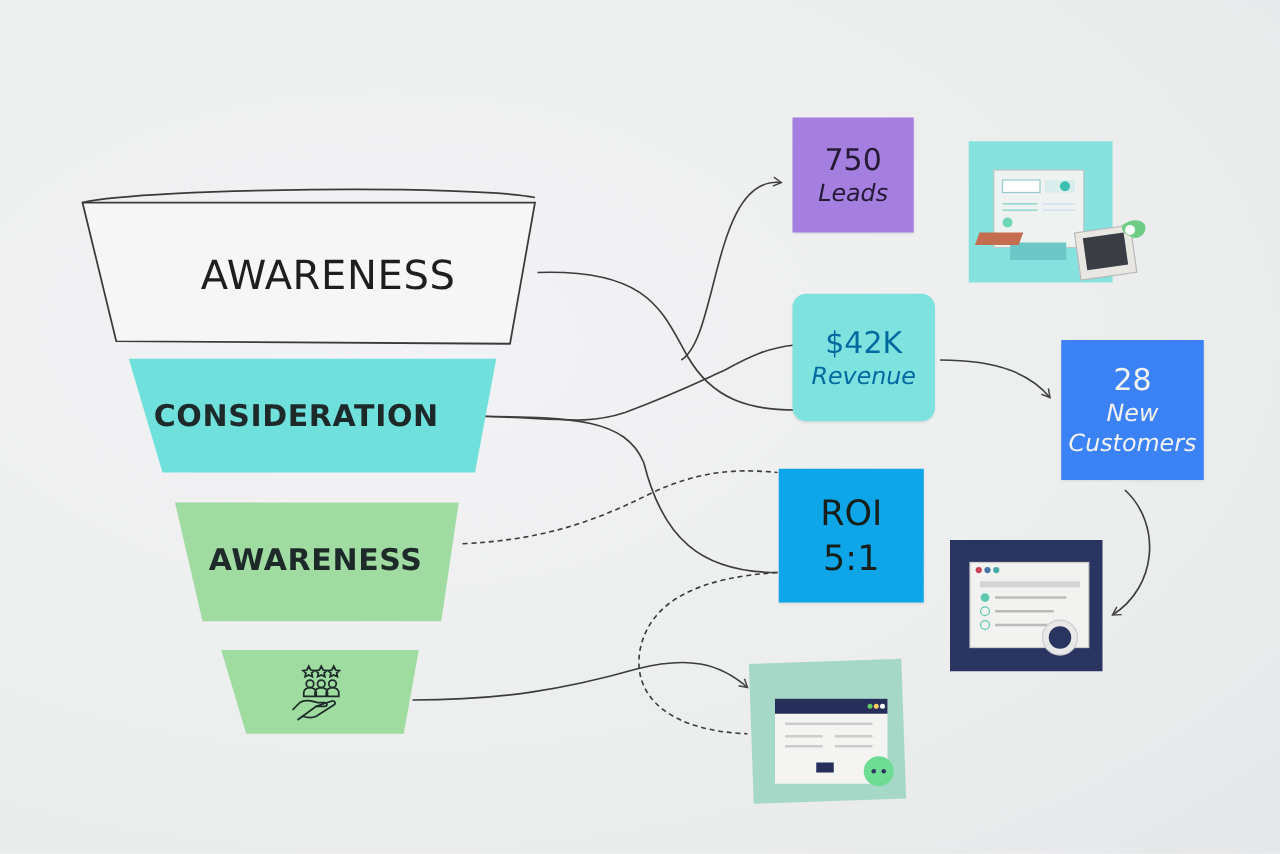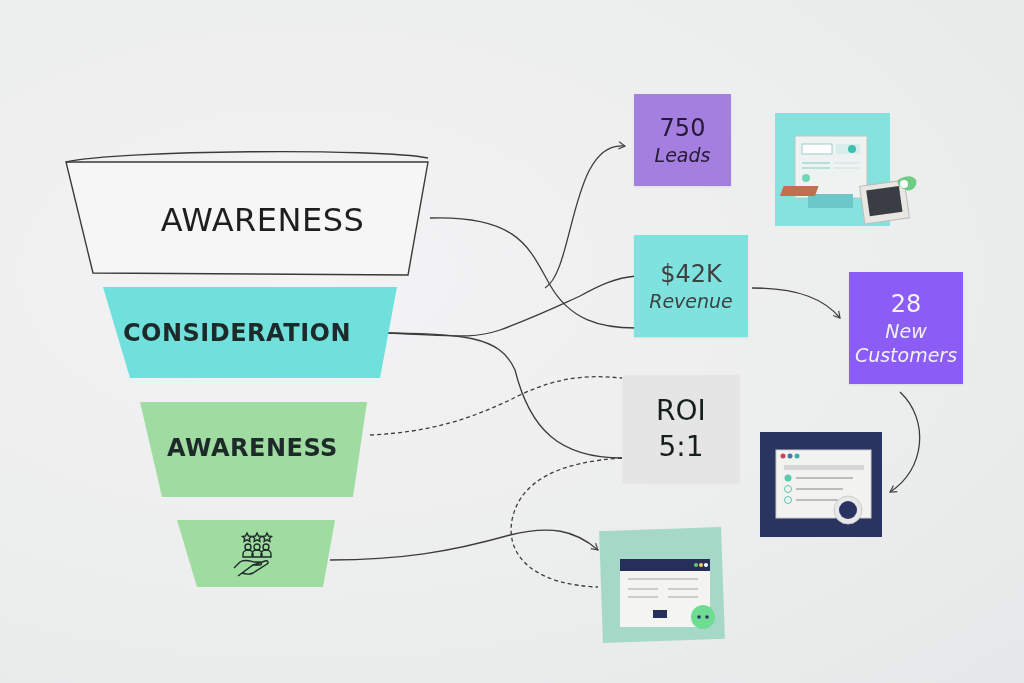--- a/index.html
+++ b/index.html
@@ -90,32 +90,32 @@
       <path d="M15,29 v-3 a5,4 0 0 1 10,0 v3 z M24,29 v-3 a5,4 0 0 1 10,0 v3 z M33,29 v-3 a5,4 0 0 1 10,0 v3 z"></path>
       <path d="M6,40 l6,-6 c4,-3 10,-1 14,0 h6 c2,0 2,3 0,3 h-8 M25,37 l12,-4 c3,-1 4,2 2,3 l-14,9 c-4,2 -8,1 -11,0 l-4,3 z"></path>
     </g>
   </svg>
 
   <div class="card" style="left:634px;top:94px;width:97px;height:92px;background:#a47fe0;color:#241a33;">
     <div class="big">750</div>
     <div class="small">Leads</div>
   </div>
 
-  <div class="card" style="left:634px;top:235px;width:114px;height:102px;background:#7ee3df;color:#404040;">
+  <div class="card" style="left:634px;top:235px;width:114px;height:102px;background:#7ee3df;color:#0369a1;border-radius:11px;">
     <div class="big">$42K</div>
     <div class="small">Revenue</div>
   </div>
 
-  <div class="card" style="left:849px;top:272px;width:114px;height:112px;background:#8b5cf6;color:#f2f2f2;">
+  <div class="card" style="left:849px;top:272px;width:114px;height:112px;background:#3b82f6;color:#f2f2f2;">
     <div class="big">28</div>
     <div class="small">New</div>
     <div class="small">Customers</div>
   </div>
 
-  <div class="card" style="left:623px;top:375px;width:116px;height:107px;background:#e5e5e5;color:#15201a;">
+  <div class="card" style="left:623px;top:375px;width:116px;height:107px;background:#0ea5e9;color:#15201a;">
     <div class="big" style="font-size:28px;line-height:36px;">ROI</div>
     <div class="big" style="font-size:28px;line-height:36px;">5:1</div>
   </div>
 
   <svg class="illus" style="left:770px;top:108px;" width="160" height="125" viewBox="0 0 160 125">
     <rect x="5" y="5" width="115" height="113" fill="#86e2de"></rect>
     <rect x="25" y="28" width="72" height="62" fill="#eef3f1" stroke="#b8c8c4"></rect>
     <rect x="32" y="36" width="30" height="10" fill="#fff" stroke="#9cc"></rect>
     <rect x="66" y="36" width="24" height="10" fill="#d9eeec"></rect>
     <circle cx="82" cy="41" r="4" fill="#3bbfae"></circle>

